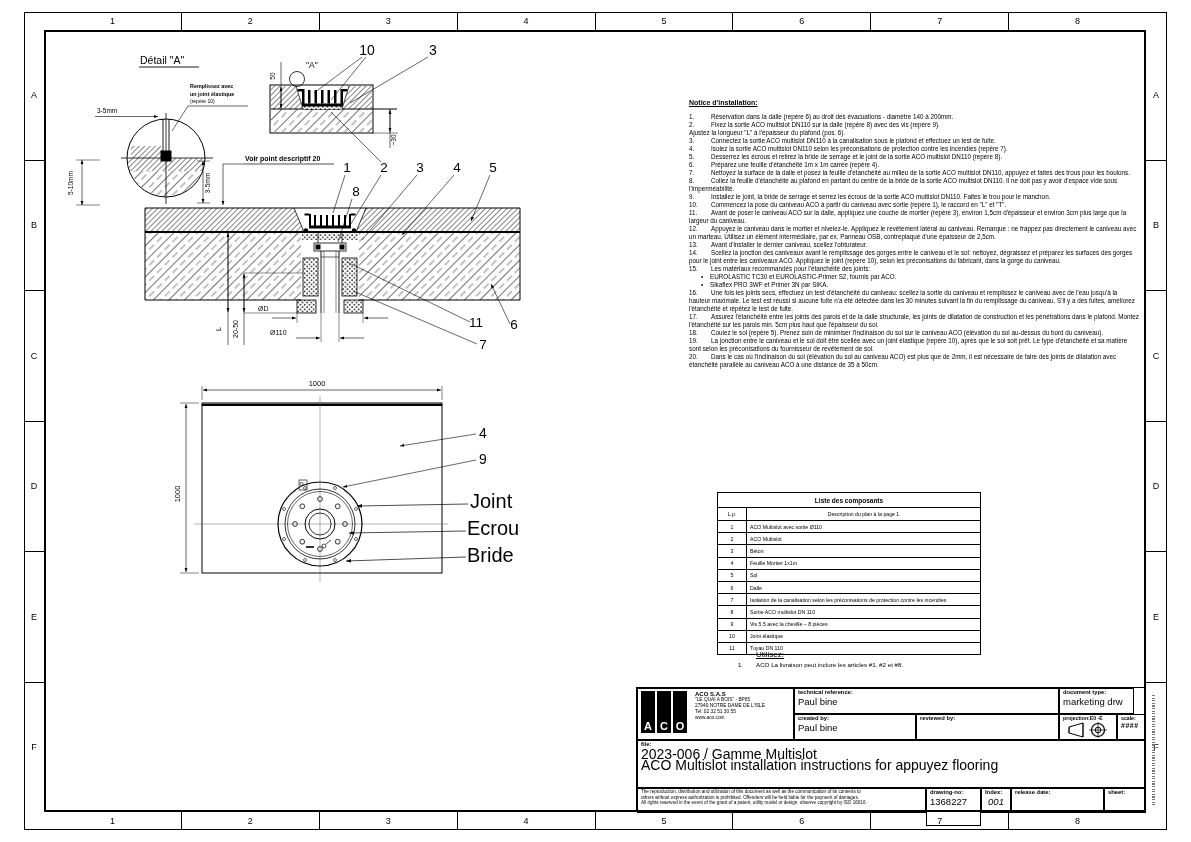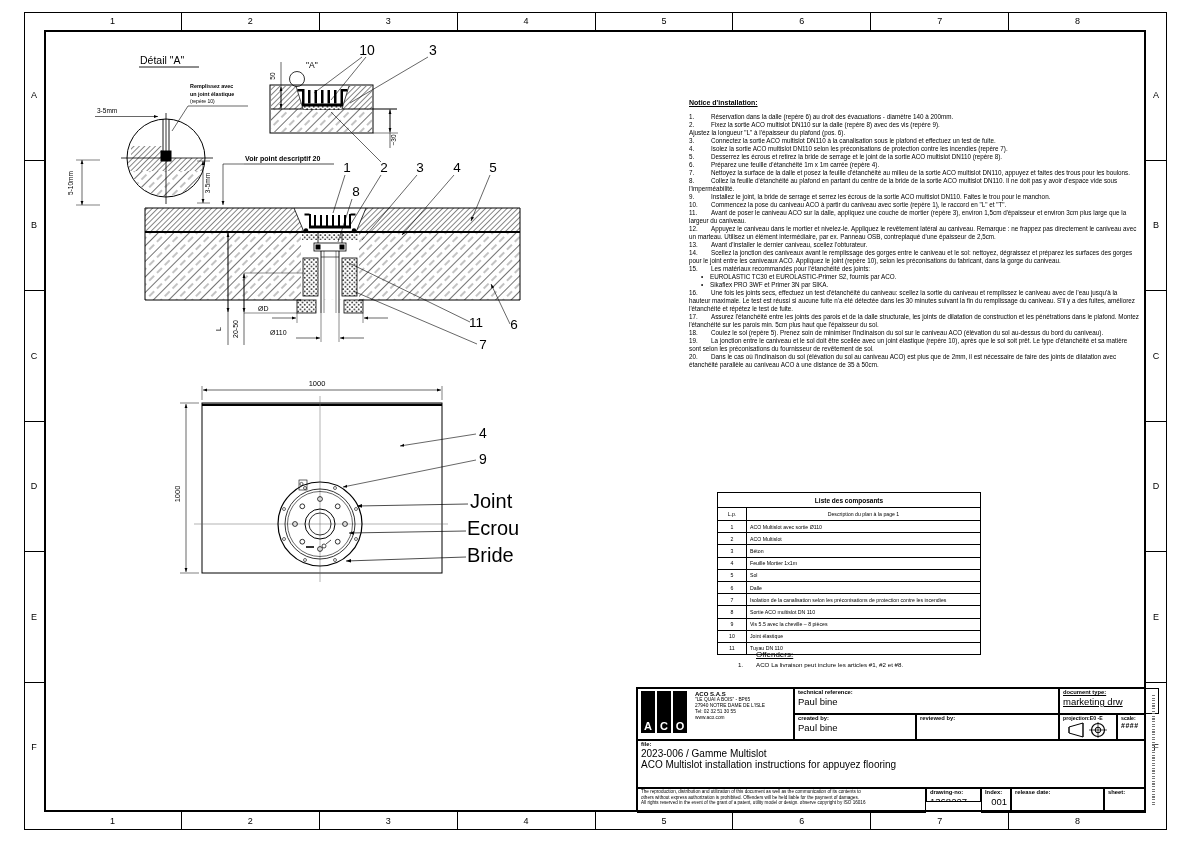--- a/index.html
+++ b/index.html
@@ -41,21 +41,21 @@
   .tblock{left:636px;top:687px;width:509px;height:125px;border:1.5px solid #000;}
   .tb-cell{position:absolute;box-sizing:border-box;border:1px solid #000;padding:0 3px;overflow:hidden;}
   .tb-label{font-size:5.8px;font-weight:700;line-height:7px;}
   .tb-value{font-size:9.5px;line-height:11px;}
   .logo-row{display:flex;gap:8px;align-items:flex-start;padding-top:2px;}
   .logo{display:flex;gap:2px;}
   .logo>div{width:14px;height:41px;background:#000;color:#fff;display:flex;align-items:flex-end;
      justify-content:center;font-size:11px;font-weight:700;padding-bottom:1px;}
   .addr-co{font-size:6px;font-weight:700;}
   .addr{font-size:4.8px;line-height:6px;}
-  .file-lines{font-size:10px;line-height:10.5px;margin-top:1px;}
+  .file-lines{font-size:14px;line-height:10.5px;margin-top:1px;}
   .disc{font-size:4.6px;line-height:5.6px;}
   .scale-val{font-size:7px;font-weight:700;letter-spacing:0.5px;}
   .plot-stamp{left:1152px;top:695px;width:3px;height:110px;
      background:repeating-linear-gradient(to bottom,#777 0 1.2px,transparent 1.2px 2.6px);}
   svg text{font-family:"Liberation Sans",sans-serif;}
 </style>
 </head>
 <body>
 
 <div class="sheet">
@@ -458,21 +458,21 @@
 
         <tr>
           <td class="c-lp">11</td>
           <td class="c-desc">Tuyau DN 110</td>
         </tr>
 
     </tbody>
   </table>
 
   <div class="abs remark">
-    <div class="remark-title">Offenders:</div>
+    <div class="remark-title">Utilisez:</div>
     <div class="remark-item"><span class="rnum">1.</span><span>ACO La livraison peut inclure les articles #1, #2 et #8.</span></div>
   </div>
 
   <div class="abs tblock">
     <div class="tb-cell" style="left:0;top:0;width:157px;height:52px;">
       <div class="logo-row">
         <div class="logo">
           <div>A</div>
             <div>C</div>
             <div>O</div>
@@ -483,21 +483,21 @@
           <div class="addr">27940 NOTRE DAME DE L'ISLE</div>
           <div class="addr">Tel: 02 32 51 30 55</div>
           <div class="addr">www.aco.com</div>
         </div>
       </div>
     </div>
     <div class="tb-cell" style="left:157px;top:0;width:265px;height:26px;">
       <div class="tb-label">technical reference:</div>
       <div class="tb-value">Paul bine</div>
     </div>
-    <div class="tb-cell" style="left:422px;top:0;width:100px;height:26px;text-decoration:underline;">
+    <div class="tb-cell" style="left:422px;top:0;width:75px;height:26px;">
       <div class="tb-label">document type:</div>
       <div class="tb-value">marketing drw</div>
     </div>
     <div class="tb-cell" style="left:157px;top:26px;width:122px;height:26px;">
       <div class="tb-label">created by:</div>
       <div class="tb-value">Paul bine</div>
     </div>
     <div class="tb-cell" style="left:279px;top:26px;width:143px;height:26px;">
       <div class="tb-label">reviewed by:</div>
       <div class="tb-value"></div>
@@ -524,27 +524,27 @@
       <div class="file-lines">
         <div>2023-006 / Gamme Multislot</div>
         <div>ACO Multislot installation instructions for appuyez flooring</div>
       </div>
     </div>
     <div class="tb-cell" style="left:0;top:100px;width:289px;height:25px;">
       <div class="disc">The reproduction, distribution and utilization of this document as well as the communication of its contents to</div>
       <div class="disc">others without express authorization is prohibited. Offenders will be held liable for the payment of damages.</div>
       <div class="disc">All rights reserved in the event of the grant of a patent, utility model or design. observe copyright by ISO 16016</div>
     </div>
-    <div class="tb-cell" style="left:289px;top:100px;width:55px;height:14px;">
+    <div class="tb-cell" style="left:289px;top:100px;width:55px;height:38px;">
       <div class="tb-label">drawing-no:</div>
       <div class="tb-value">1368227</div>
     </div>
     <div class="tb-cell" style="left:344px;top:100px;width:30px;height:25px;">
       <div class="tb-label">Index:</div>
-      <div class="tb-value" style="text-align:right;">001</div>
+      <div class="tb-value" style="text-align:center;font-style:italic;">001</div>
     </div>
     <div class="tb-cell" style="left:374px;top:100px;width:93px;height:25px;">
       <div class="tb-label">release date:</div>
       <div class="tb-value"></div>
     </div>
     <div class="tb-cell" style="left:467px;top:100px;width:42px;height:25px;">
       <div class="tb-label">sheet:</div>
       <div class="tb-value"></div>
     </div>
   </div>

